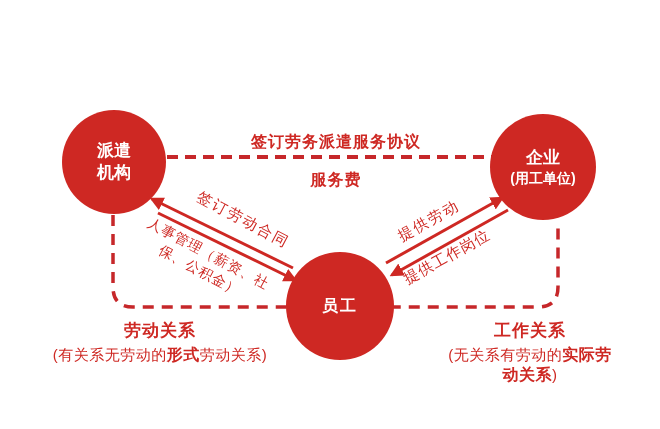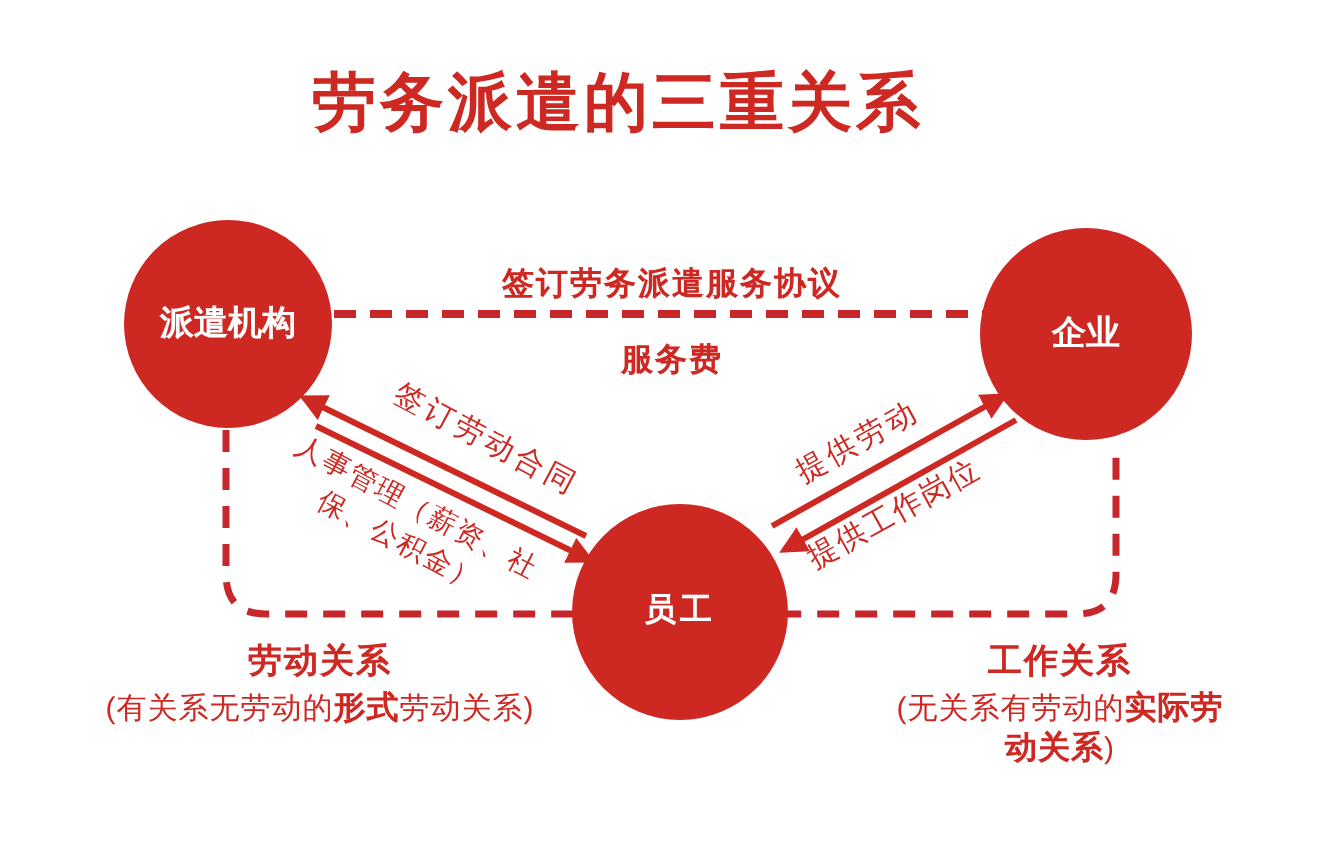--- a/index.html
+++ b/index.html
@@ -32,21 +32,21 @@
     left: 0; top: 0;
     width: 660px; height: 429px;
   }
 
   .node {
     position: absolute;
     border-radius: 50%;
     background: #ce2823;
     color: #ffffff;
     display: flex;
-    flex-direction: row;
+    flex-direction: column;
     align-items: center;
     justify-content: center;
     text-align: center;
     font-weight: bold;
     line-height: 1.3;
   }
   .node-agency   { left: 62px;  top: 110px; width: 104px; height: 104px; font-size: 17px; }
   .node-enterprise { left: 490px; top: 114px; width: 106px; height: 106px; font-size: 17px; }
   .node-enterprise .sub { font-size: 14px; }
   .node-employee { left: 286px; top: 252px; width: 108px; height: 108px; font-size: 16px; letter-spacing: 2px; }
@@ -118,40 +118,40 @@
 
     <line x1="293" y1="268" x2="152" y2="199" stroke="#ce2823" stroke-width="3" marker-end="url(#ah)"></line>
 
     <line x1="158" y1="213" x2="295" y2="280" stroke="#ce2823" stroke-width="3" marker-end="url(#ah)"></line>
 
     <line x1="386" y1="263" x2="502" y2="198" stroke="#ce2823" stroke-width="3" marker-end="url(#ah)"></line>
 
     <line x1="508" y1="210" x2="392" y2="275" stroke="#ce2823" stroke-width="3" marker-end="url(#ah)"></line>
   </svg>
 
-  <div class="abs title">劳务派遣的三重关系</div>
 
   <div class="edge-label top-label-2">服务费</div>
   <div class="edge-label top-label-1">签订劳务派遣服务协议</div>
 
   <div class="edge-label rot lbl-contract">签订劳动合同</div>
   <div class="edge-label rot lbl-hr">
     <span>人事管理（薪资、社</span><br>
     <span>保、公积金）</span>
   </div>
 
   <div class="edge-label rot-r lbl-labor">提供劳动</div>
   <div class="edge-label rot-r lbl-position">提供工作岗位</div>
 
   <div class="node node-agency">
     <span>派遣</span>
     <span>机构</span>
   </div>
   <div class="node node-enterprise">
     <span>企业</span>
+    <span class="sub">(用工单位)</span>
   </div>
   <div class="node node-employee">
     <span>员工</span>
   </div>
 
   <div class="footnote footnote-left">
     <div class="fn-title">劳动关系</div>
     <div class="fn-desc">
       <span>(有关系无劳动的</span><span class="b">形式</span><span>劳动关系)</span>
     </div>

